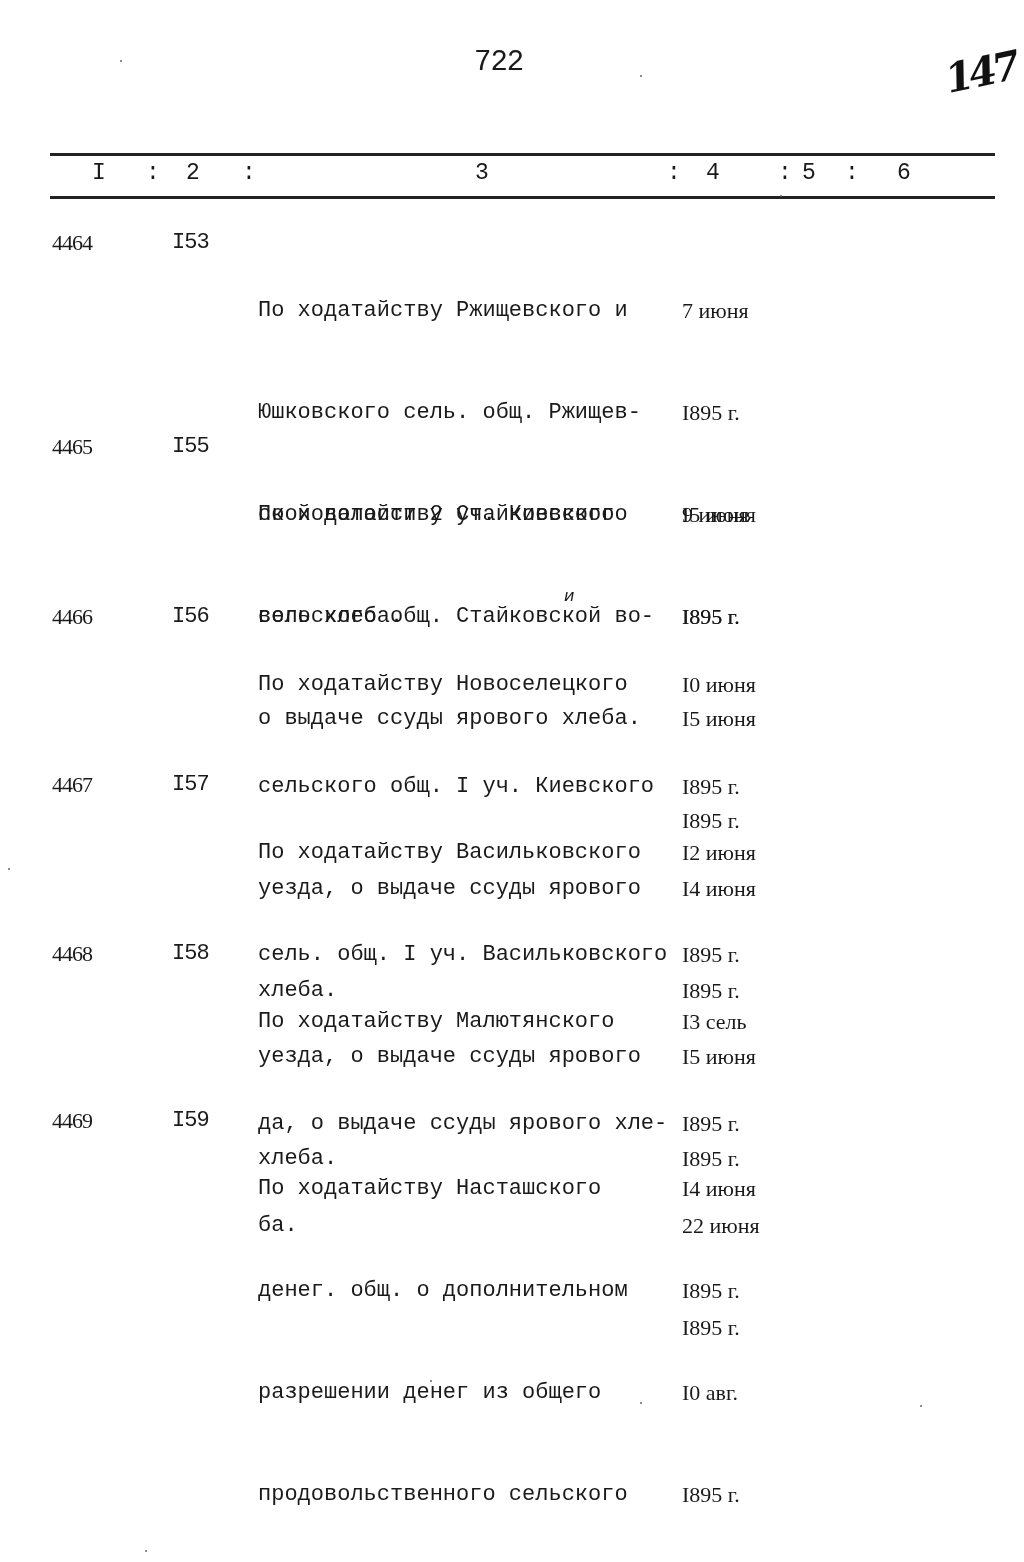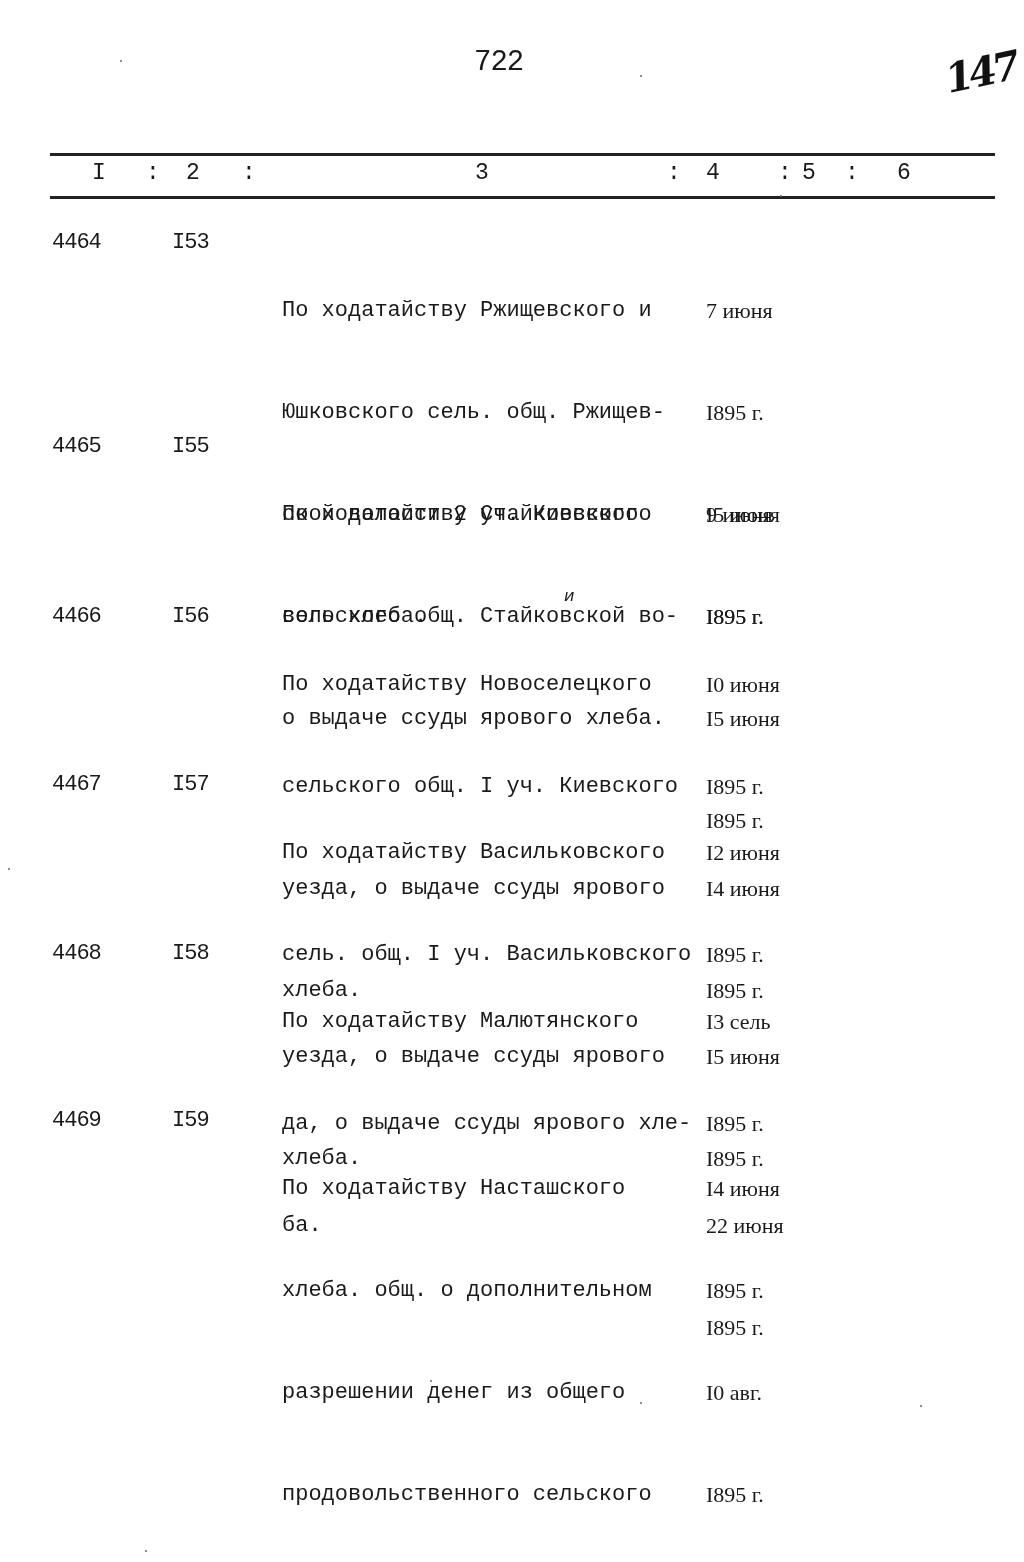--- a/index.html
+++ b/index.html
@@ -60,20 +60,21 @@
       left: 0;
       width: 1024px;
       font-size: 22px;
       line-height: 34px;
     }
     .entry .col1 {
       position: absolute;
       left: 52px;
       top: 0;
       letter-spacing: -1px;
+      font-family: Liberation Serif, serif;
     }
     .entry .col2 {
       position: absolute;
       left: 172px;
       top: 0;
       letter-spacing: -1px;
     }
     .entry .col3 {
       position: absolute;
       left: 258px;
@@ -82,21 +83,21 @@
       white-space: pre;
     }
     .entry .col4 {
       position: absolute;
       left: 682px;
       top: 0;
       width: 120px;
       white-space: pre;
       font-family: Liberation Serif, serif;
     }
-    .line { display: block; height: 34px; margin-left: 24px; }
+    .line { display: block; height: 34px; }
     .correction {
       position: absolute;
       font-family: "DejaVu Sans", sans-serif;
       font-style: italic;
       font-size: 16px;
     }
     .speck {
       position: absolute;
       width: 2px;
       height: 2px;
@@ -208,21 +209,21 @@
     <span class="line">22 июня</span>
     <span class="line">I895 г.</span>
   </div>
 </div>
 
 <div class="entry" style="top:1104px">
   <span class="col1">4469</span>
   <span class="col2">I59</span>
   <div class="col3">
     <span class="line">По ходатайству Насташского</span>
-    <span class="line">хлеба. общ. о дополнительном</span>
+    <span class="line">денег. общ. о дополнительном</span>
     <span class="line">разрешении денег из общего</span>
     <span class="line">продовольственного сельского</span>
     
     
     
   </div>
   <div class="col4">
     <span class="line">I4 июня</span>
     <span class="line">I895 г.</span>
     <span class="line">I0 авг.</span>

